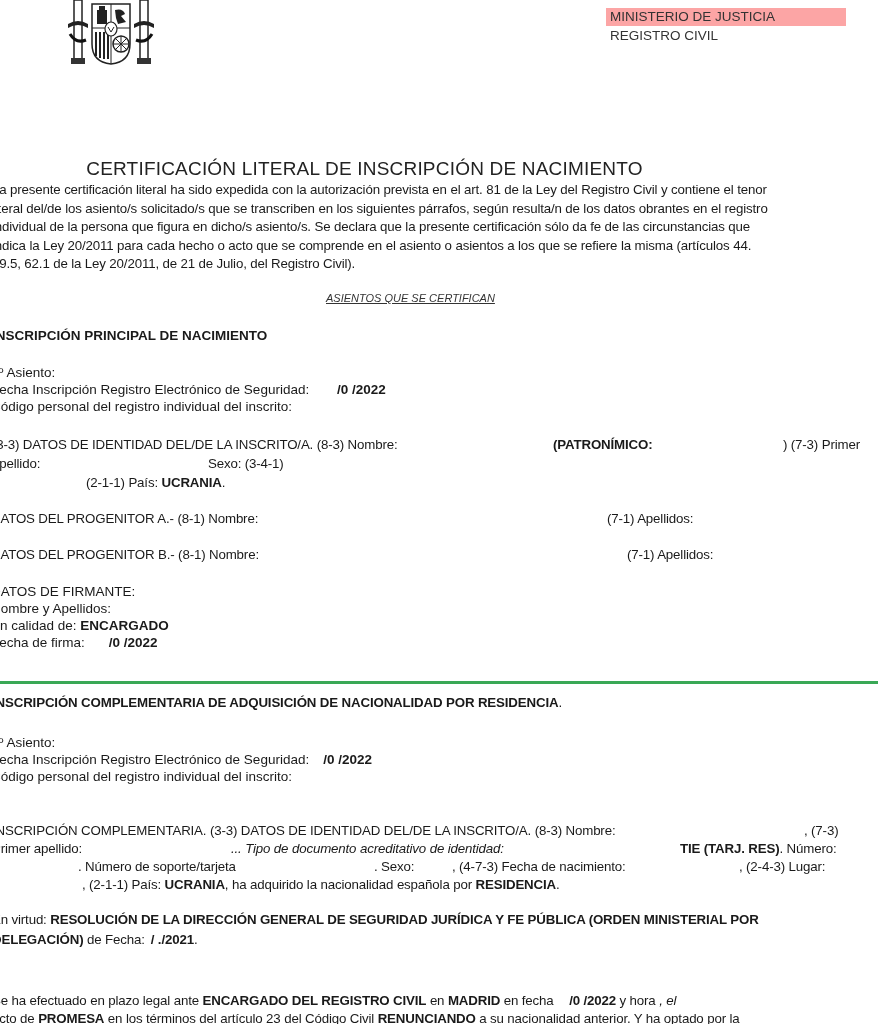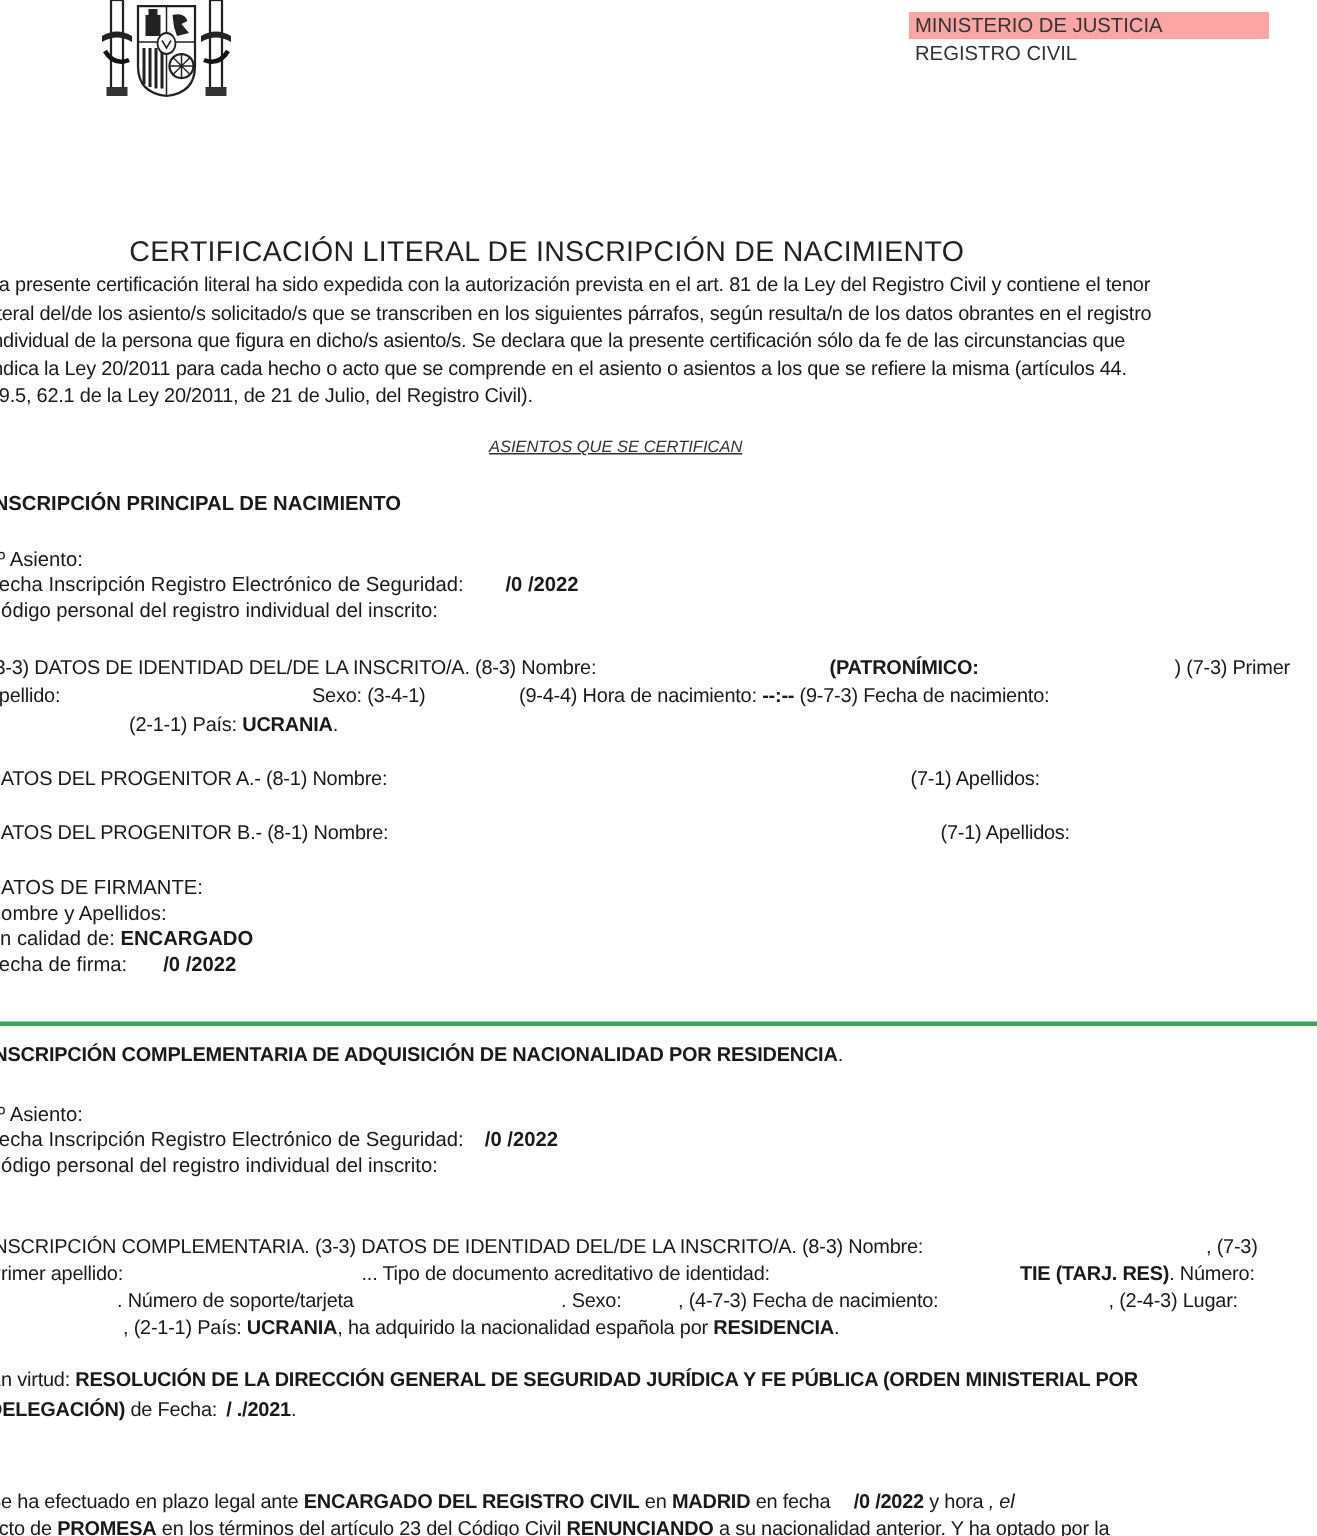--- a/index.html
+++ b/index.html
@@ -89,21 +89,20 @@
 
 <div class="abs t cond" style="left:-8px; top:436px;">
   <div style="position:relative;height:19px;">
     <span>(3-3) DATOS DE IDENTIDAD DEL/DE LA INSCRITO/A. (8-3) Nombre:</span>
     <b style="position:absolute;left:561px;">(PATRONÍMICO:</b>
     <span style="position:absolute;left:791px;">) (7-3) Primer</span>
   </div>
   <div style="position:relative;height:19px;">
     <span>apellido:</span>
     <span style="position:absolute;left:216px;">Sexo: (3-4-1)</span>
-    <span style="position:absolute;left:354px;"><span>(9-4-4) Hora de nacimiento:</span> <b>--:--</b> <span>(9-7-3) Fecha de nacimiento:</span></span>
   </div>
   <div style="position:relative;height:19px;">
     <span style="position:absolute;left:94px;"><span>(2-1-1) País:</span> <b>UCRANIA</b><span>.</span></span>
   </div>
 </div>
 
 <div class="abs t cond" style="left:-9px; top:510px; width:900px;">
   <span>DATOS DEL PROGENITOR A.- (8-1) Nombre:</span>
   <span style="position:absolute;left:616px;">(7-1) Apellidos:</span>
 </div>
@@ -131,21 +130,21 @@
   <div>Código personal del registro individual del inscrito:</div>
 </div>
 
 <div class="abs t cond" style="left:-8px; top:822px; width:900px;">
   <div style="position:relative;height:18px;">
     <span>INSCRIPCIÓN COMPLEMENTARIA. (3-3) DATOS DE IDENTIDAD DEL/DE LA INSCRITO/A. (8-3) Nombre:</span>
     <span style="position:absolute;left:812px;">, (7-3)</span>
   </div>
   <div style="position:relative;height:18px;">
     <span>Primer apellido:</span>
-    <span style="position:absolute;left:249px;">... Tipo de documento acreditativo de identidad:</span>
+    <span style="position:absolute;left:239px;font-style:italic;">... Tipo de documento acreditativo de identidad:</span>
     <span style="position:absolute;left:688px;"><b>TIE (TARJ. RES)</b><span>. Número:</span></span>
   </div>
   <div style="position:relative;height:18px;">
     <span style="position:absolute;left:86px;">. Número de soporte/tarjeta</span>
     <span style="position:absolute;left:343px;margin-left:39px;">. Sexo:</span>
     <span style="position:absolute;left:460px;">, (4-7-3) Fecha de nacimiento:</span>
     <span style="position:absolute;left:747px;">, (2-4-3) Lugar:</span>
   </div>
   <div style="position:relative;height:18px;">
     <span style="position:absolute;left:90px;"><span>, (2-1-1) País:</span> <b>UCRANIA</b><span>, ha adquirido la nacionalidad española por</span> <b>RESIDENCIA</b><span>.</span></span>

